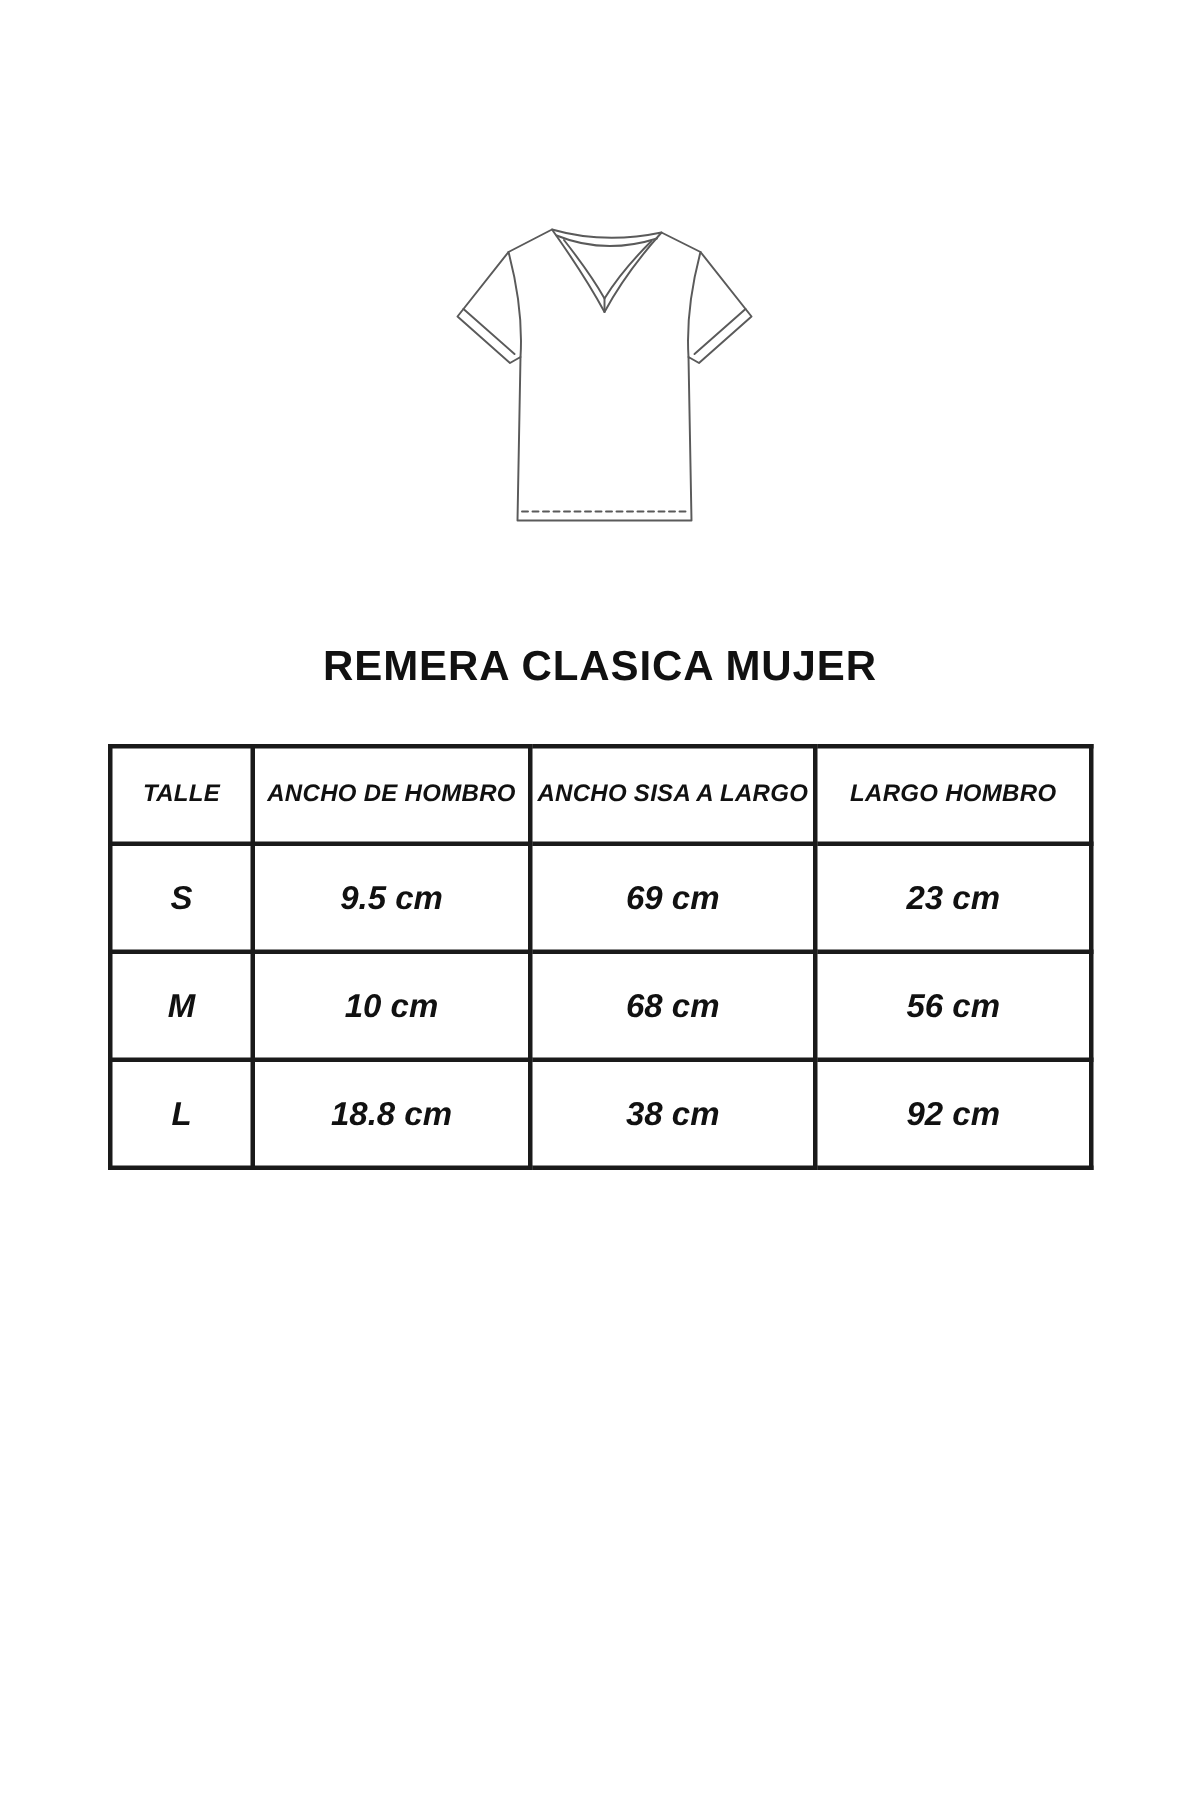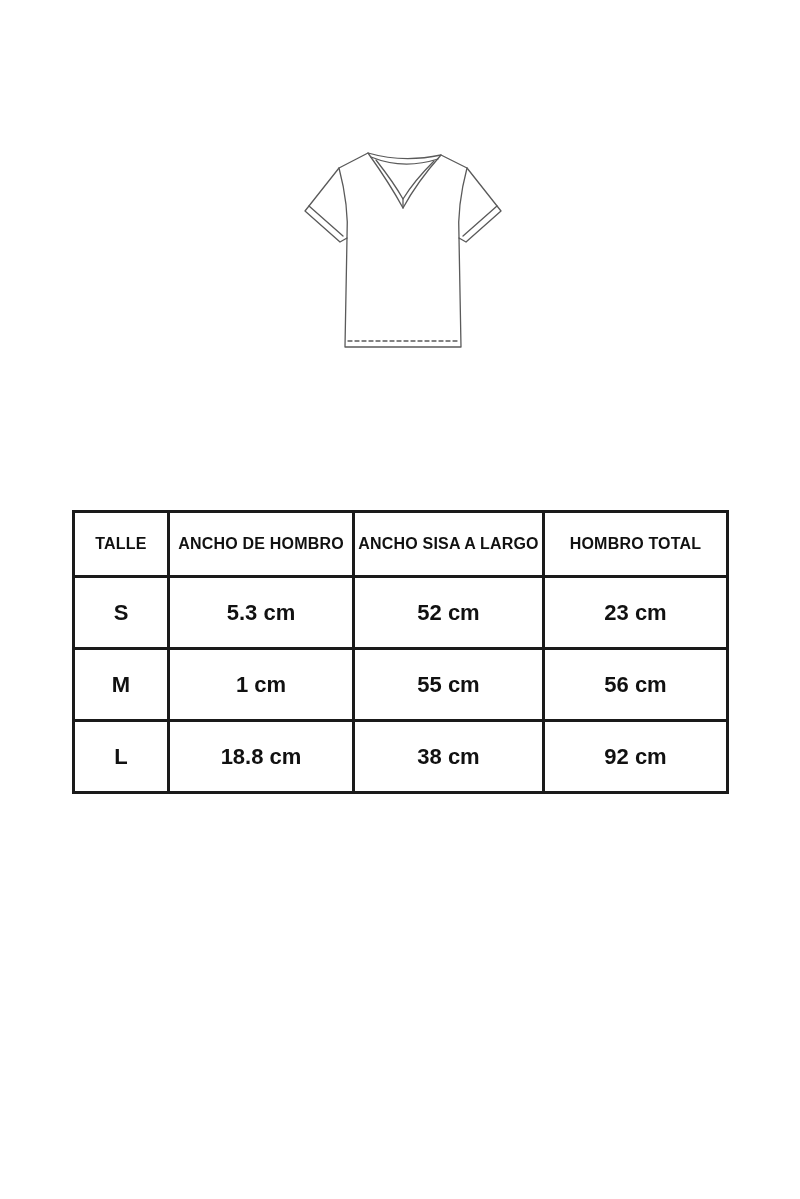--- a/index.html
+++ b/index.html
@@ -11,22 +11,22 @@
 
   .shirt-svg{position:absolute;left:291px;top:136px;width:224px;height:220px;}
 
   .product-title{
     position:absolute;left:0;right:0;top:428px;margin:0;
     text-align:center;font-size:28px;font-weight:700;letter-spacing:0.6px;
     color:#111111;
   }
 
   table.size-table{
-    position:absolute;left:72px;top:510px;width:654px;
-    border-collapse:collapse;table-layout:fixed;
+    position:absolute;left:72px;top:496px;width:654px;
+    border-collapse:collapse;table-layout:fixed;font-style:italic;
   }
   .size-table th,.size-table td{
     border:3px solid #1a1a1a;text-align:center;vertical-align:middle;
     padding:0;color:#111111;
   }
   .size-table th{height:62px;font-size:16px;font-weight:700;letter-spacing:0.2px;}
   .size-table td{height:69px;font-size:22px;font-weight:700;}
   col.c-talle{width:95px;}
   col.c-hombro{width:185px;}
   col.c-sisa{width:190px;}
@@ -60,47 +60,48 @@
     <path d="M 206 70 L 172 100"></path>
 
     <path d="M 80 21 Q 112 34 147 23"></path>
     <path d="M 77 17 Q 99 48 112 72 Q 126 46 150 19"></path>
     <path d="M 85 24 Q 103 47 112 63 Q 123 45 143 25"></path>
     <path d="M 112 63 L 112 72"></path>
 
     <path stroke-dasharray="4 3" d="M 57 205 L 167 205"></path>
   </svg>
 
+  <h1 class="product-title">REMERA CLASICA MUJER</h1>
 
   <table class="size-table">
     <colgroup>
       <col class="c-talle">
         <col class="c-hombro">
         <col class="c-sisa">
         <col class="c-largo">
     </colgroup>
     <thead>
       <tr>
         <th>TALLE</th>
         <th>ANCHO DE HOMBRO</th>
         <th>ANCHO SISA A LARGO</th>
-        <th>HOMBRO TOTAL</th>
+        <th>LARGO HOMBRO</th>
       </tr>
     </thead>
     <tbody>
       <tr>
         <td>S</td>
-        <td>5.3 cm</td>
-        <td>52 cm</td>
+        <td>9.5 cm</td>
+        <td>69 cm</td>
         <td>23 cm</td>
       </tr>
       <tr>
         <td>M</td>
-        <td>1 cm</td>
-        <td>55 cm</td>
+        <td>10 cm</td>
+        <td>68 cm</td>
         <td>56 cm</td>
       </tr>
       <tr>
         <td>L</td>
         <td>18.8 cm</td>
         <td>38 cm</td>
         <td>92 cm</td>
       </tr>
     </tbody>
   </table>

